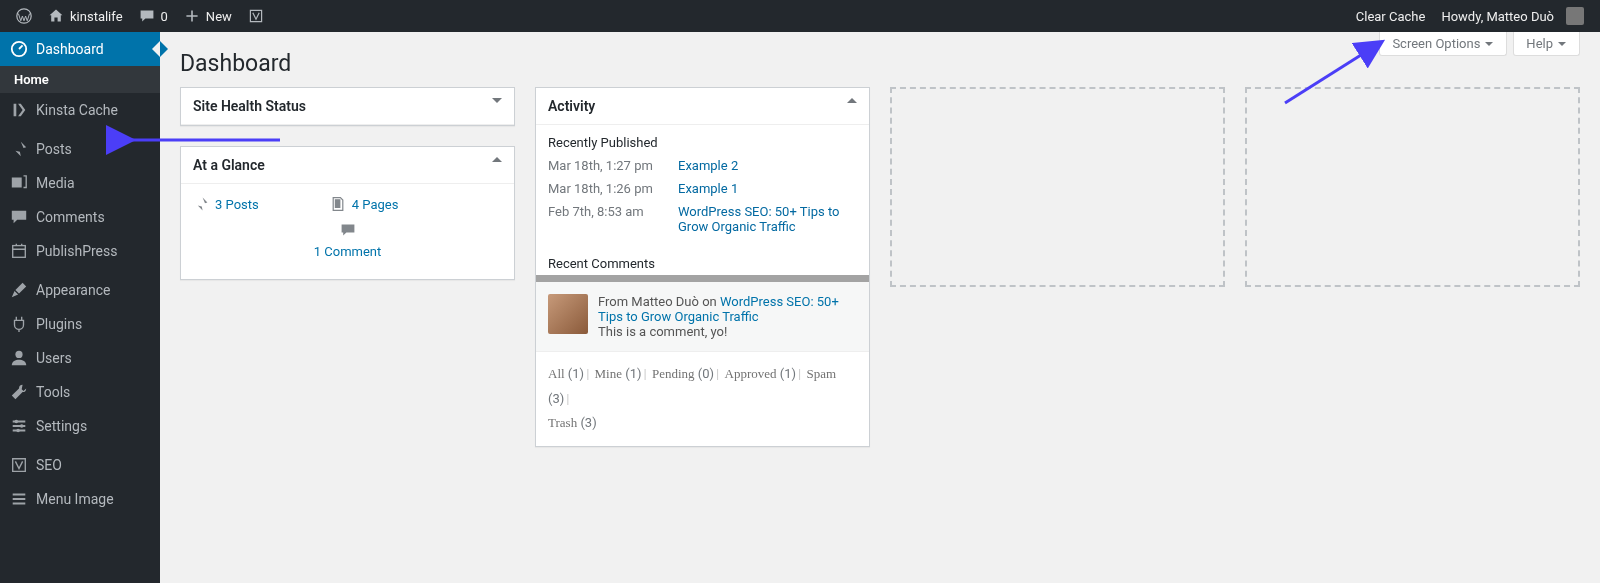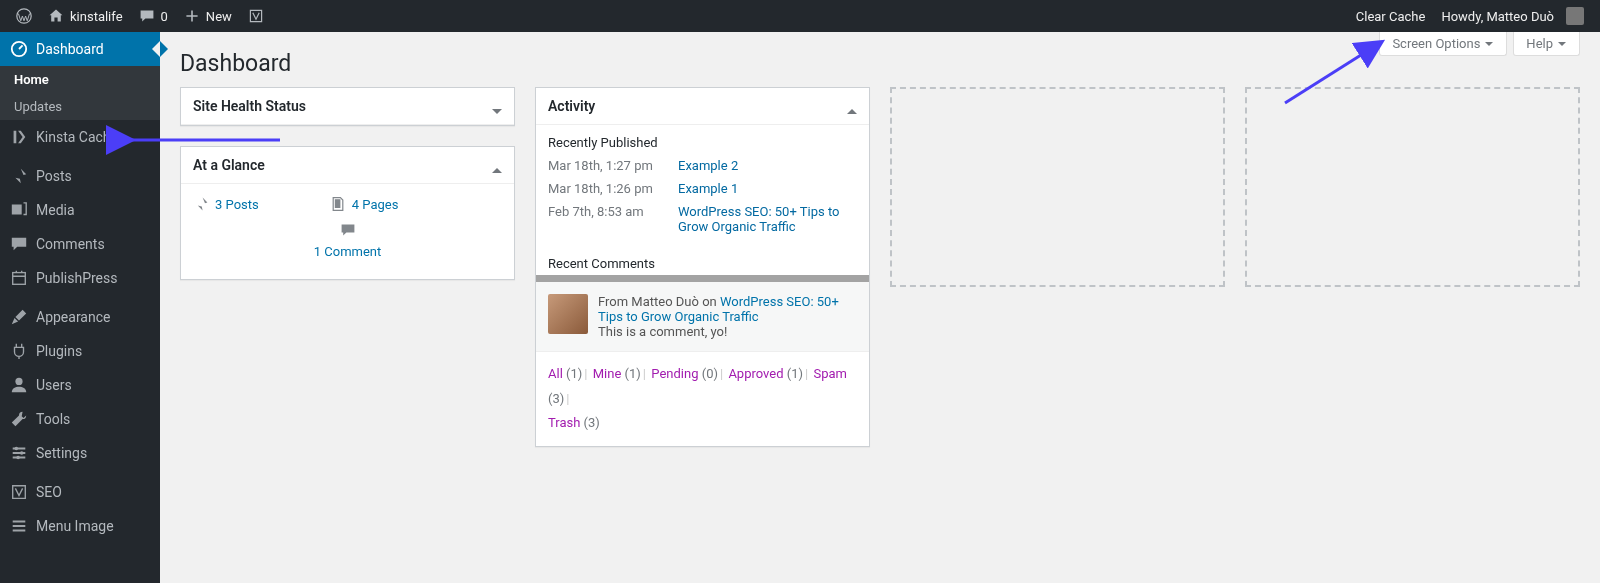--- a/index.html
+++ b/index.html
@@ -76,21 +76,21 @@
     border-radius:0 0 3px 3px; display:flex; align-items:center; gap:4px;
   }
   .screen-meta .tab svg{ width:10px; height:10px; fill:#72777c;}
   h1.page-title { font-size:23px; font-weight:400; color:#23282d; padding:18px 0 10px 0;}
   .cols { display:flex; gap:20px; align-items:flex-start;}
   .col { width:335px; display:flex; flex-direction:column; gap:20px;}
   .postbox {
     background:#fff; border:1px solid #ccd0d4; box-shadow:0 1px 1px rgba(0,0,0,.04);
   }
   .postbox-header {
-    display:flex; align-items:flex-end; justify-content:space-between;
+    display:flex; align-items:flex-start; justify-content:space-between;
     padding:10px 12px; border-bottom:1px solid #eee; cursor:move;
   }
   .postbox-header h2 { font-size:14px; font-weight:600; color:#23282d;}
   .toggle-caret { width:0;height:0;border-left:5px solid transparent;border-right:5px solid transparent;}
   .toggle-caret.up{border-bottom:5px solid #72777c;}
   .toggle-caret.down{border-top:5px solid #72777c;}
   .postbox-body { padding:10px 12px; font-size:13px; }
   .glance-row{ display:flex; gap:71px; padding:2px 0 10px 0;}
   .glance-item{ display:flex; align-items:center; gap:6px; color:#0073aa; cursor:pointer;}
   .glance-item svg{ width:16px; height:16px; fill:#82878c;}
@@ -102,21 +102,21 @@
   .activity .pub-list{ padding:0 12px 8px 12px;}
   .pub-row{ display:flex; gap:10px; padding:4px 0; font-size:13px;}
   .pub-row .date{ color:#72777c; width:120px; flex:0 0 120px;}
   .pub-row .title{ color:#0369a1; cursor:pointer;}
   .pub-row.wrap .title{ max-width:180px;}
   .rc-block{ background:#f6f7f7; padding:12px; border-top:7px solid #a3a3a3; display:flex; gap:10px;}
   .rc-avatar{ width:40px; height:40px; border-radius:2px; background:linear-gradient(135deg,#c79a7a,#8a5a3a); flex:0 0 40px;}
   .rc-text{ font-size:13px; color:#555;}
   .rc-text a{ color:#0073aa; text-decoration:none;}
   .filter-row{ border-top:1px solid #eee; padding:10px 12px; font-size:13px; color:#72777c; line-height:1.9;}
-  .filter-row a{ color:#a21caf; text-decoration:none;}
+  .filter-row a{ color:#737373; text-decoration:none;font-family:Liberation Serif, serif;}
   .sep{ color:#ccc; padding:0 2px;}
 
   .empty-drop{
     width:335px; height:200px; border:2px dashed #bfc3c7;
   }
 
   
   .arrow{ position:absolute; pointer-events:none;}
   .arrow svg{ overflow:visible;}
 </style>
@@ -171,21 +171,20 @@
   <div class="menu-item current">
     <svg viewBox="0 0 20 20">
         <circle cx="10" cy="10" r="8" fill="none" stroke="#fff" stroke-width="2"></circle>
         <path d="M10 10l4-4" stroke="#fff" stroke-width="2"></path>
       </svg>
     <span>Dashboard</span>
     <span class="notch"></span>
   </div>
   <div class="submenu">
     <div class="sub-item current">Home</div>
-    <div class="sub-item">Updates</div>
   </div>
   <div class="menu-item">
     <svg viewBox="0 0 20 20">
         <path d="M4 3h3v14H4zM9 3h3l5 7-5 7H9l5-7z"></path>
       </svg>
     <span>Kinsta Cache</span>
   </div>
   <div class="menu-sep"></div>
   <div class="menu-item">
     <svg viewBox="0 0 20 20">

